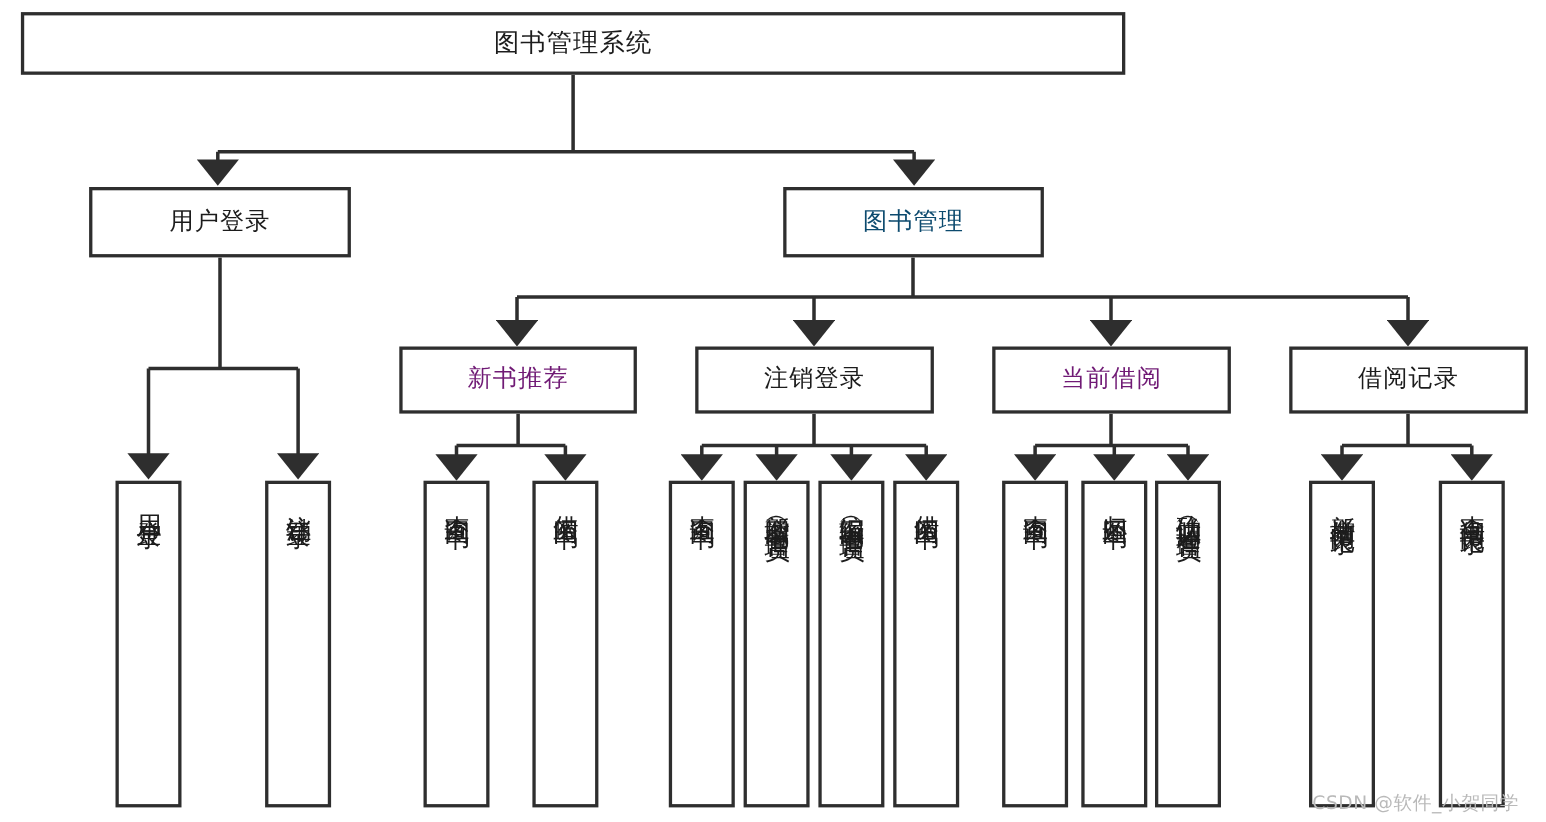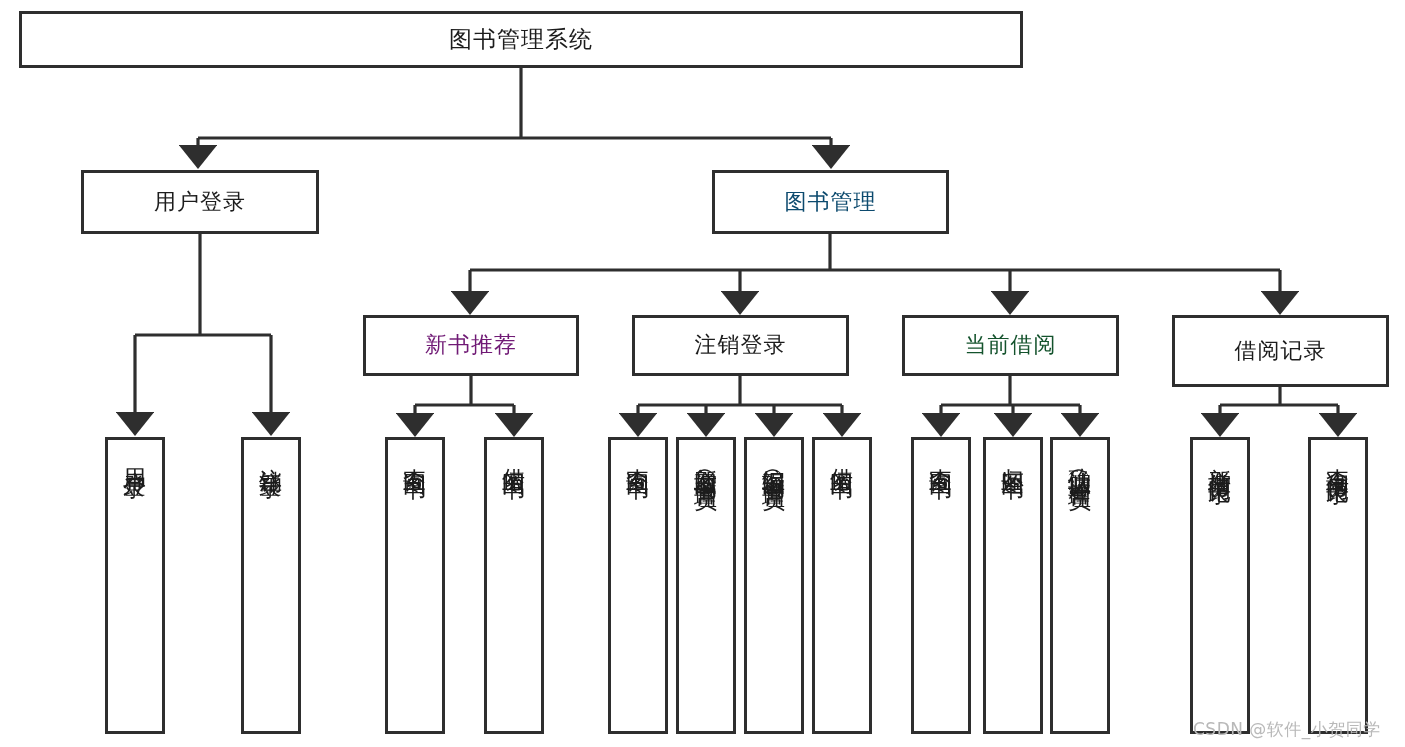--- a/index.html
+++ b/index.html
@@ -134,22 +134,22 @@
     </g>
   </svg>
 
   <div class="node-box horizontal root-box" style="left: 19px; top: 11px; width: 1004px; height: 57px; border-color: rgb(46, 46, 46); background: rgb(255, 255, 255); color: rgb(28, 28, 28);">图书管理系统</div>
 
   <div class="node-box horizontal" style="left: 81px; top: 170px; width: 238px; height: 64px; border-color: rgb(46, 46, 46); background: rgb(255, 255, 255); color: rgb(28, 28, 28);">用户登录</div>
   <div class="node-box horizontal" style="left: 712px; top: 170px; width: 237px; height: 64px; border-color: rgb(46, 46, 46); background: rgb(255, 255, 255); color: #0c4a6e;">图书管理</div>
 
   <div class="node-box horizontal" style="left: 363px; top: 315px; width: 216px; height: 61px; border-color: rgb(46, 46, 46); background: rgb(255, 255, 255); color: #701a75;">新书推荐</div>
   <div class="node-box horizontal" style="left: 632px; top: 315px; width: 217px; height: 61px; border-color: rgb(46, 46, 46); background: rgb(255, 255, 255); color: rgb(28, 28, 28);">注销登录</div>
-  <div class="node-box horizontal" style="left: 902px; top: 315px; width: 217px; height: 61px; border-color: rgb(46, 46, 46); background: rgb(255, 255, 255); color: #14532d;">当前借阅</div>
-  <div class="node-box horizontal" style="left: 1172px; top: 315px; width: 217px; height: 72px; border-color: rgb(46, 46, 46); background: rgb(255, 255, 255); color: rgb(28, 28, 28);">借阅记录</div>
+  <div class="node-box horizontal" style="left: 902px; top: 315px; width: 217px; height: 61px; border-color: rgb(46, 46, 46); background: rgb(255, 255, 255); color: #701a75;">当前借阅</div>
+  <div class="node-box horizontal" style="left: 1172px; top: 315px; width: 217px; height: 61px; border-color: rgb(46, 46, 46); background: rgb(255, 255, 255); color: rgb(28, 28, 28);">借阅记录</div>
 
   <div class="node-box vertical" style="left: 105px; top: 437px; width: 60px; height: 297px; border-color: rgb(46, 46, 46); background: rgb(255, 255, 255); color: rgb(28, 28, 28);">
     <span class="vtext">用户登录</span>
   </div>
   <div class="node-box vertical" style="left: 241px; top: 437px; width: 60px; height: 297px; border-color: rgb(46, 46, 46); background: rgb(255, 255, 255); color: rgb(28, 28, 28);">
     <span class="vtext">注销登录</span>
   </div>
   <div class="node-box vertical" style="left: 385px; top: 437px; width: 60px; height: 297px; border-color: rgb(46, 46, 46); background: rgb(255, 255, 255); color: rgb(28, 28, 28);">
     <span class="vtext">查询图书</span>
   </div>

